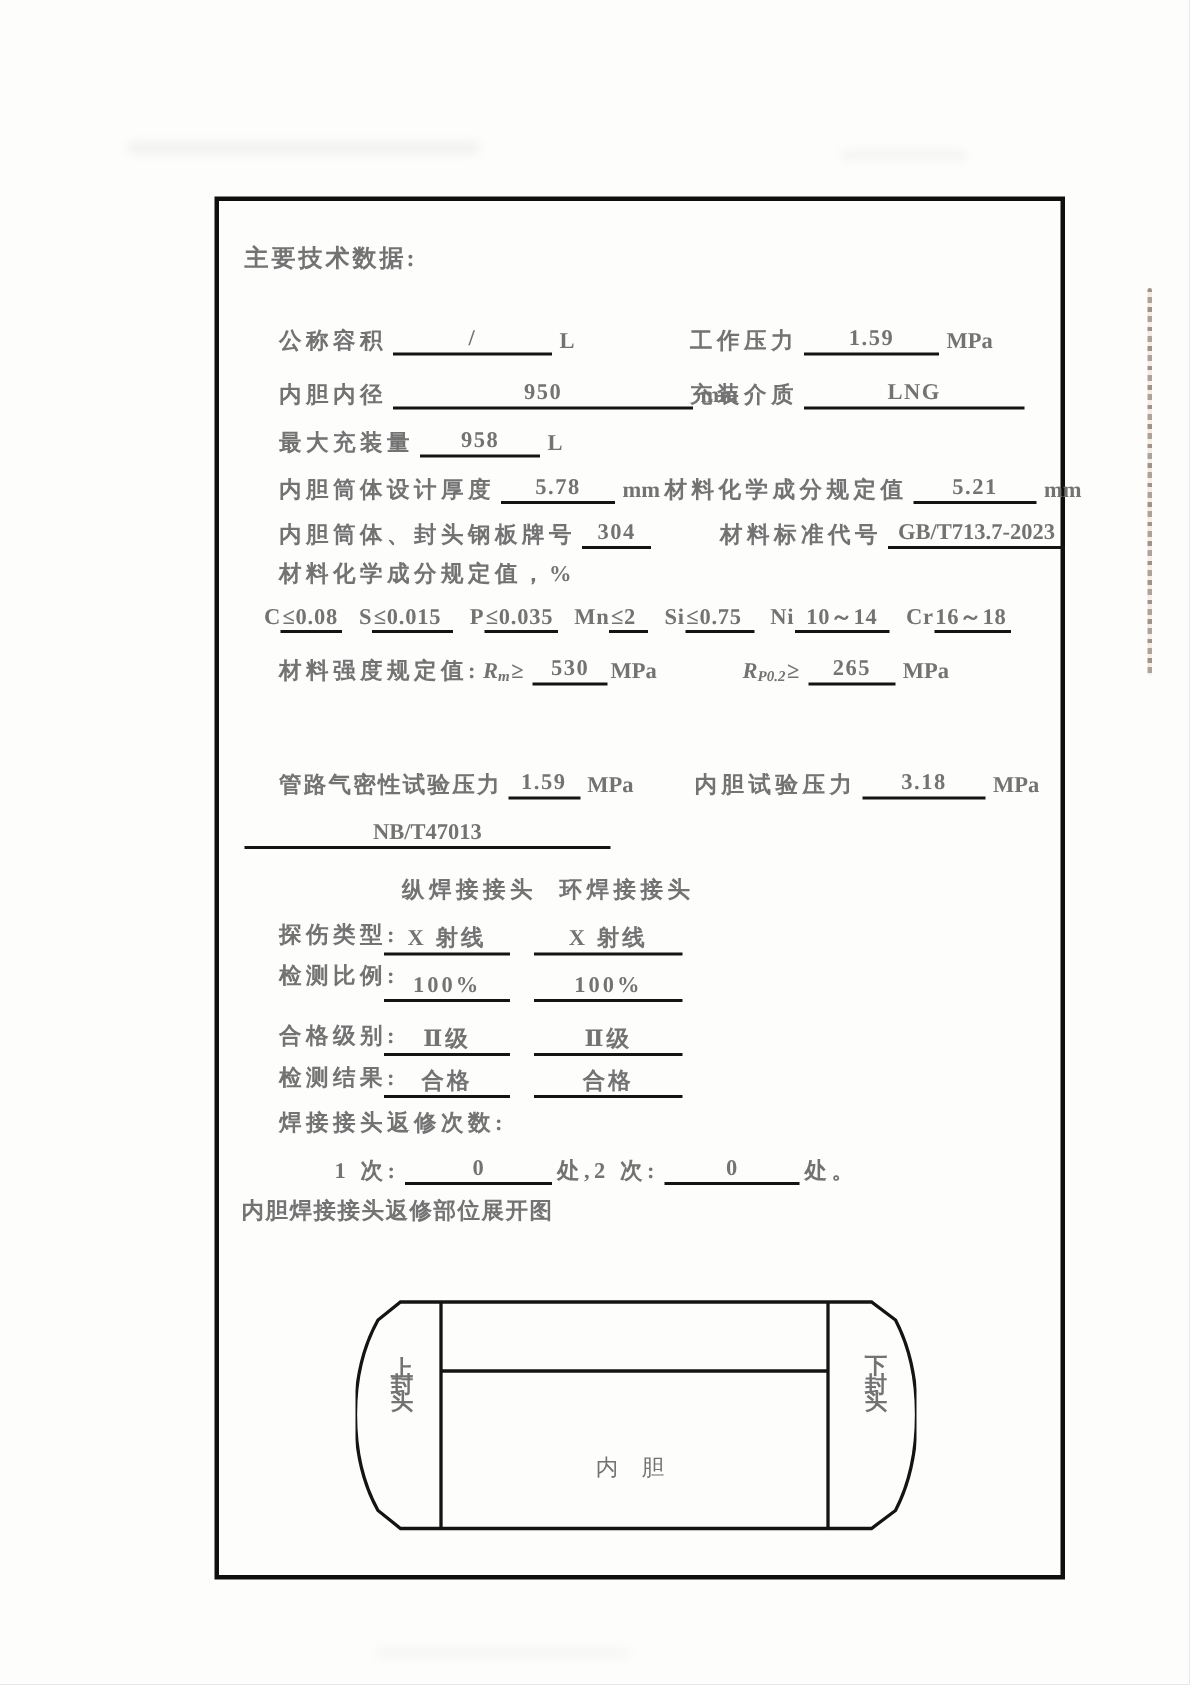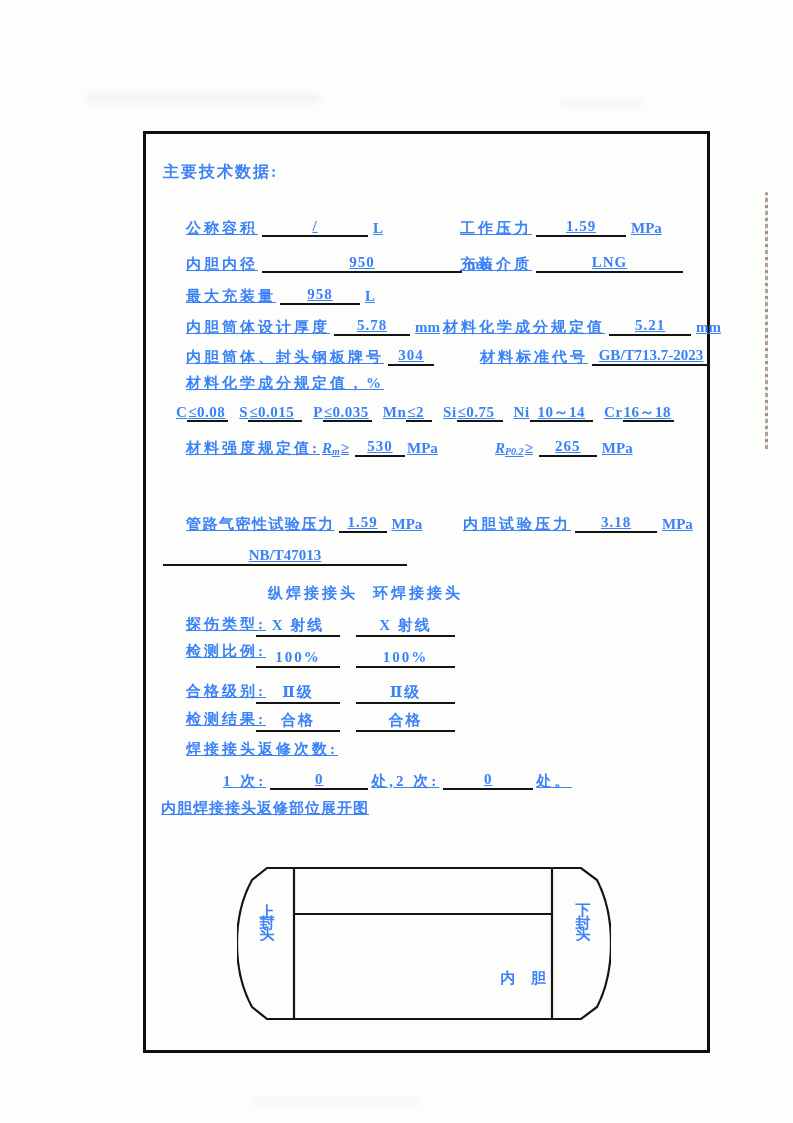--- a/index.html
+++ b/index.html
@@ -1,32 +1,32 @@
 <!DOCTYPE html>
 <html><head>
 <meta charset="utf-8">
 <style>
   html,body{margin:0;padding:0;background:#d8d8d8;}
   .page{
     position:relative;width:793px;height:1123px;margin:0 auto;
     background:#fdfdfc;overflow:hidden;
     font-family:"Liberation Serif","DejaVu Serif",serif;
-    color:#3b82f6;
+    color:#737373;
   }
   .box{
     position:absolute;left:143px;top:131px;width:567px;height:922px;
     box-sizing:border-box;border:3px solid #0f0f0f;
   }
   .doc-title{
     position:absolute;left:17px;top:28px;
     font-size:16px;font-weight:700;letter-spacing:2px;white-space:nowrap;
   }
   .fg{
     position:absolute;white-space:nowrap;font-weight:700;font-size:15px;
-    display:flex;align-items:flex-end;line-height:1.15;text-decoration:underline;
+    display:flex;align-items:flex-end;line-height:1.15;
   }
   .lab{letter-spacing:3px;}
   .u{
     display:inline-block;border-bottom:2px solid #141414;text-align:center;
     letter-spacing:1px;margin-left:4px;padding:0 2px;box-sizing:border-box;
   }
   .unit{margin-left:5px;letter-spacing:0;}
   .rsym{font-style:italic;margin-left:2px;}
   sub{font-size:10px;font-style:italic;}
   .op{margin:0 2px 0 1px;}
@@ -38,22 +38,22 @@
     position:absolute;border-bottom:2px solid #141414;text-align:center;
     font-weight:700;font-size:15px;letter-spacing:2px;white-space:nowrap;
   }
   .diagram{position:absolute;left:91px;top:732px;width:374px;height:155px;}
   .diagram svg{position:absolute;left:0;top:0;}
   .vlabel{
     position:absolute;writing-mode:vertical-rl;text-orientation:upright;
     font-size:15px;font-weight:700;letter-spacing:11px;white-space:nowrap;
   }
   .clabel{
-    position:absolute;left:57px;width:258px;text-align:right;
-    font-size:15px;font-weight:700;letter-spacing:6px;
+    position:absolute;left:57px;width:258px;text-align:center;
+    font-size:15px;font-weight:400;letter-spacing:6px;
   }
   
   .edge-line{
     position:absolute;left:765px;top:192px;width:3px;height:258px;opacity:.75;
     background:repeating-linear-gradient(180deg,
       rgba(95,62,38,.75) 0 3px, rgba(95,62,38,.12) 3px 6px,
       rgba(80,52,30,.6) 6px 10px, rgba(95,62,38,.1) 10px 13px);
     border-radius:2px;
   }
   .smudge{position:absolute;background:#9a9a96;filter:blur(3px);border-radius:4px;}

